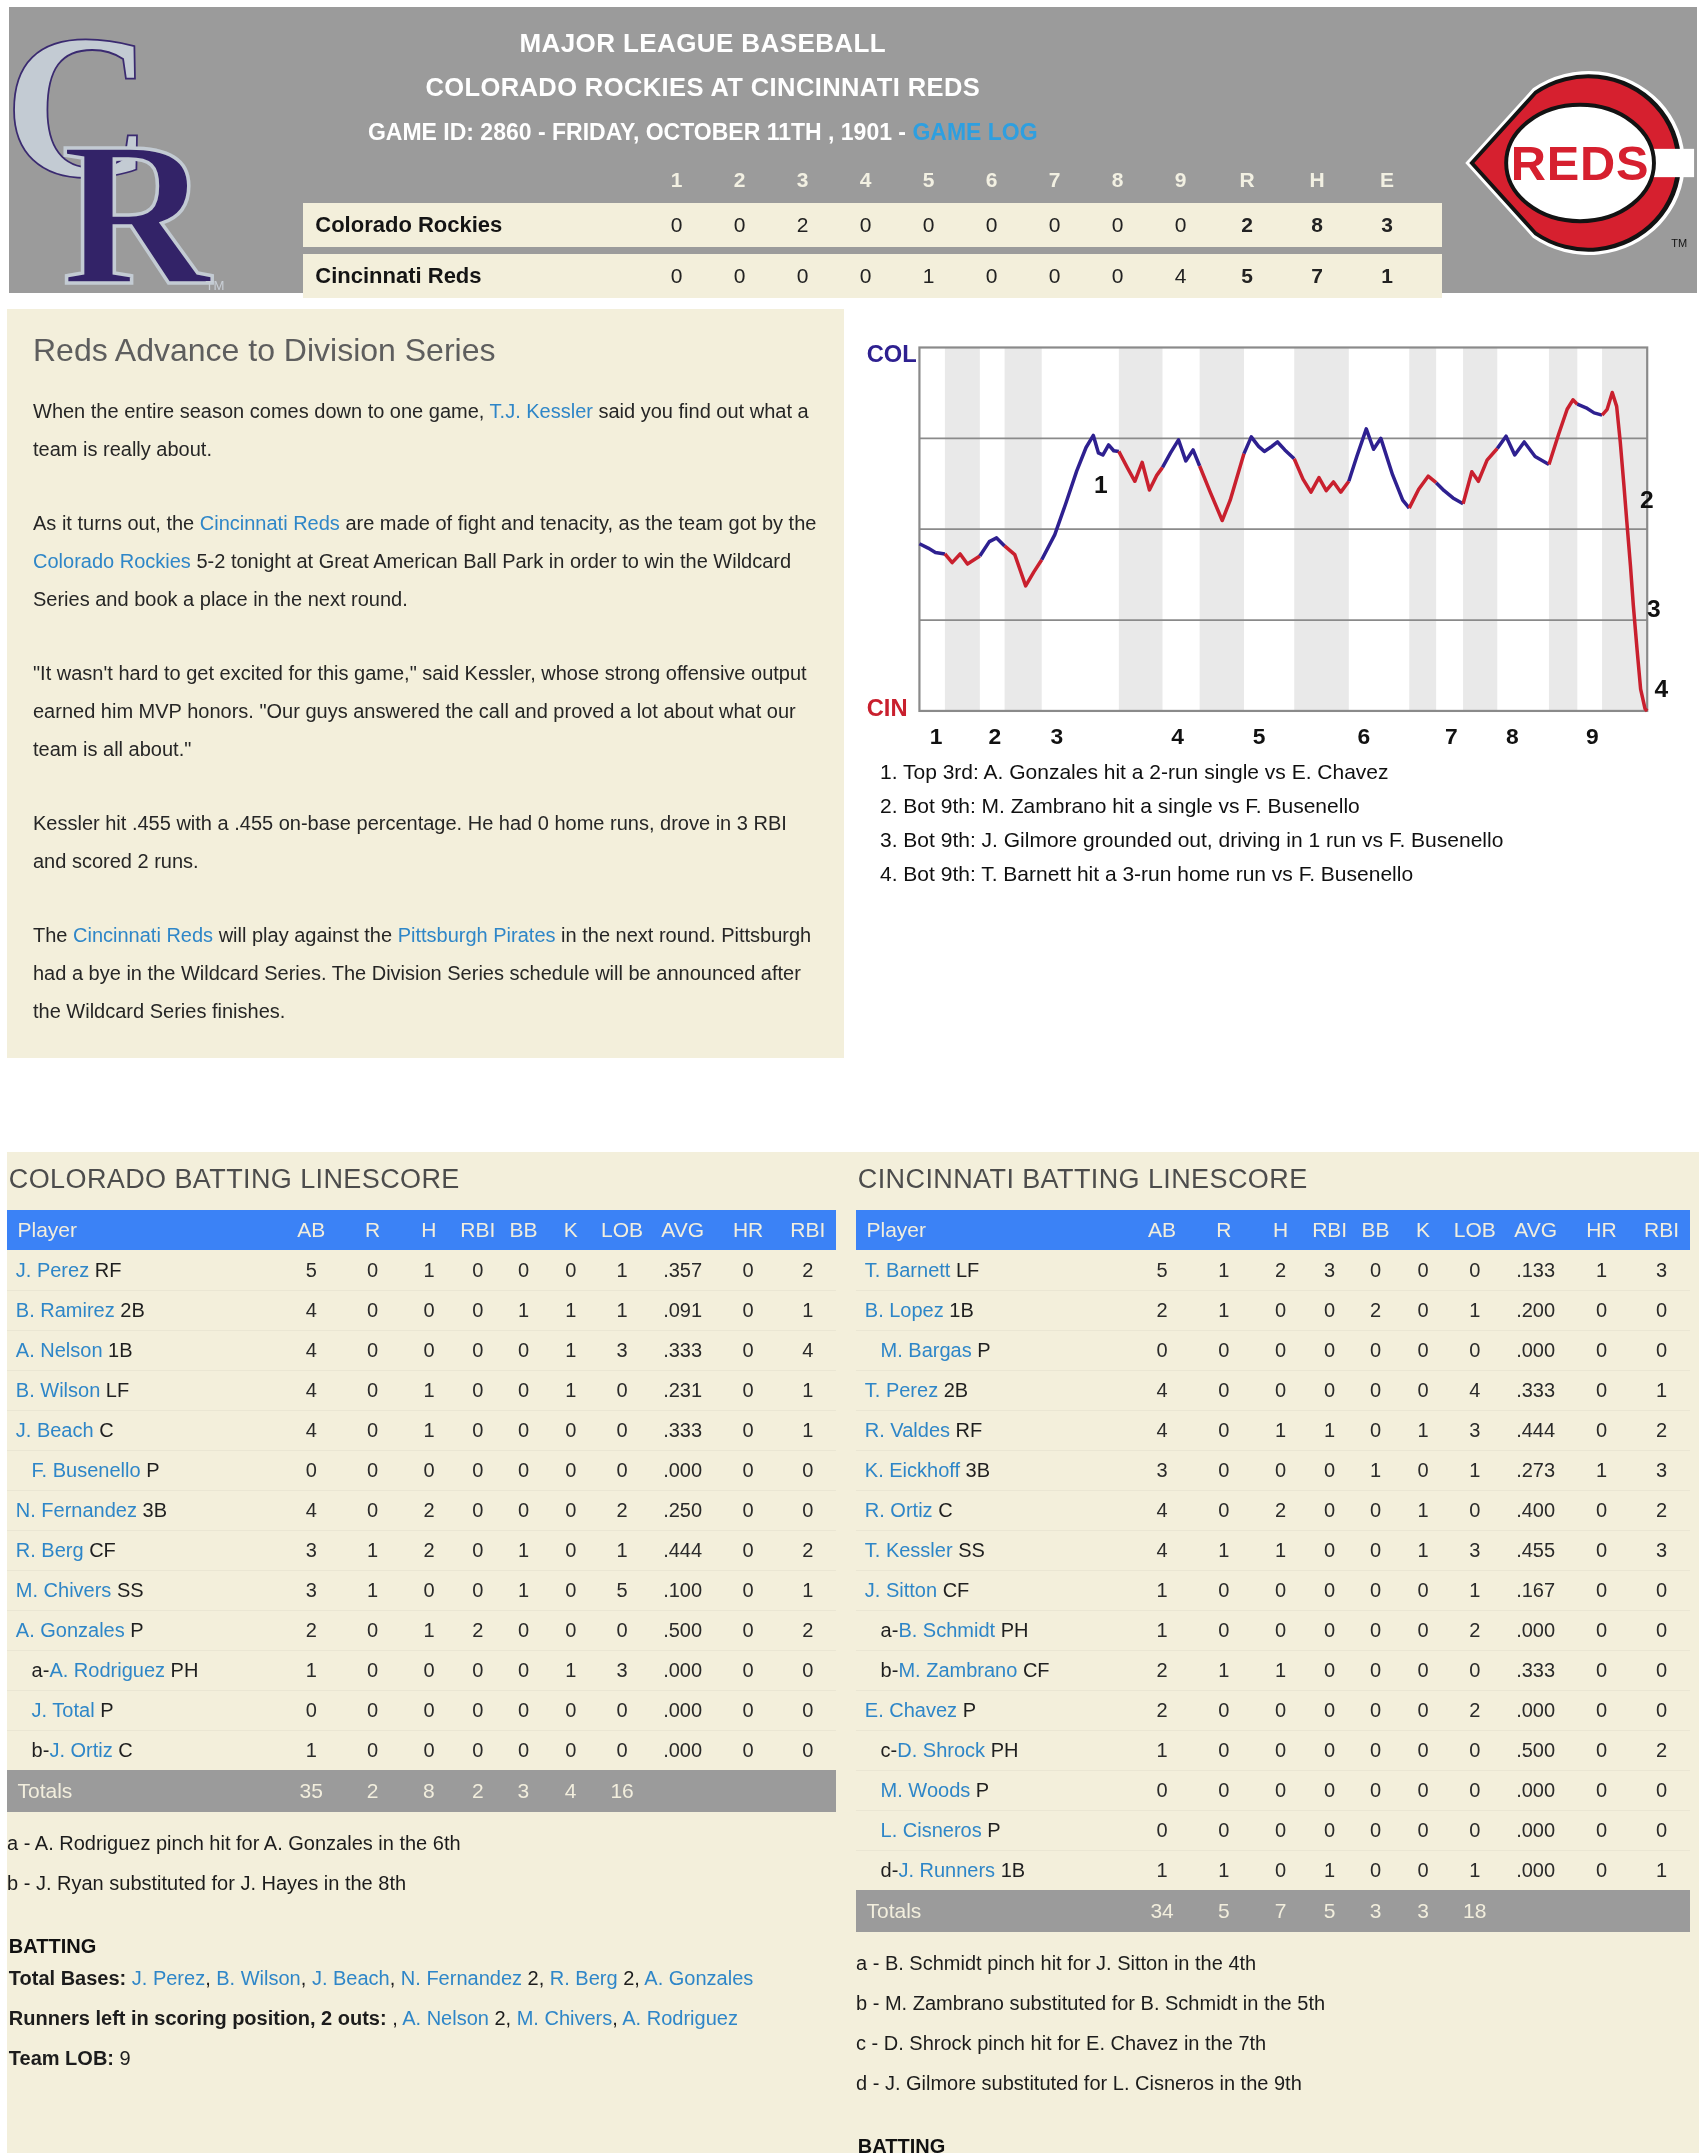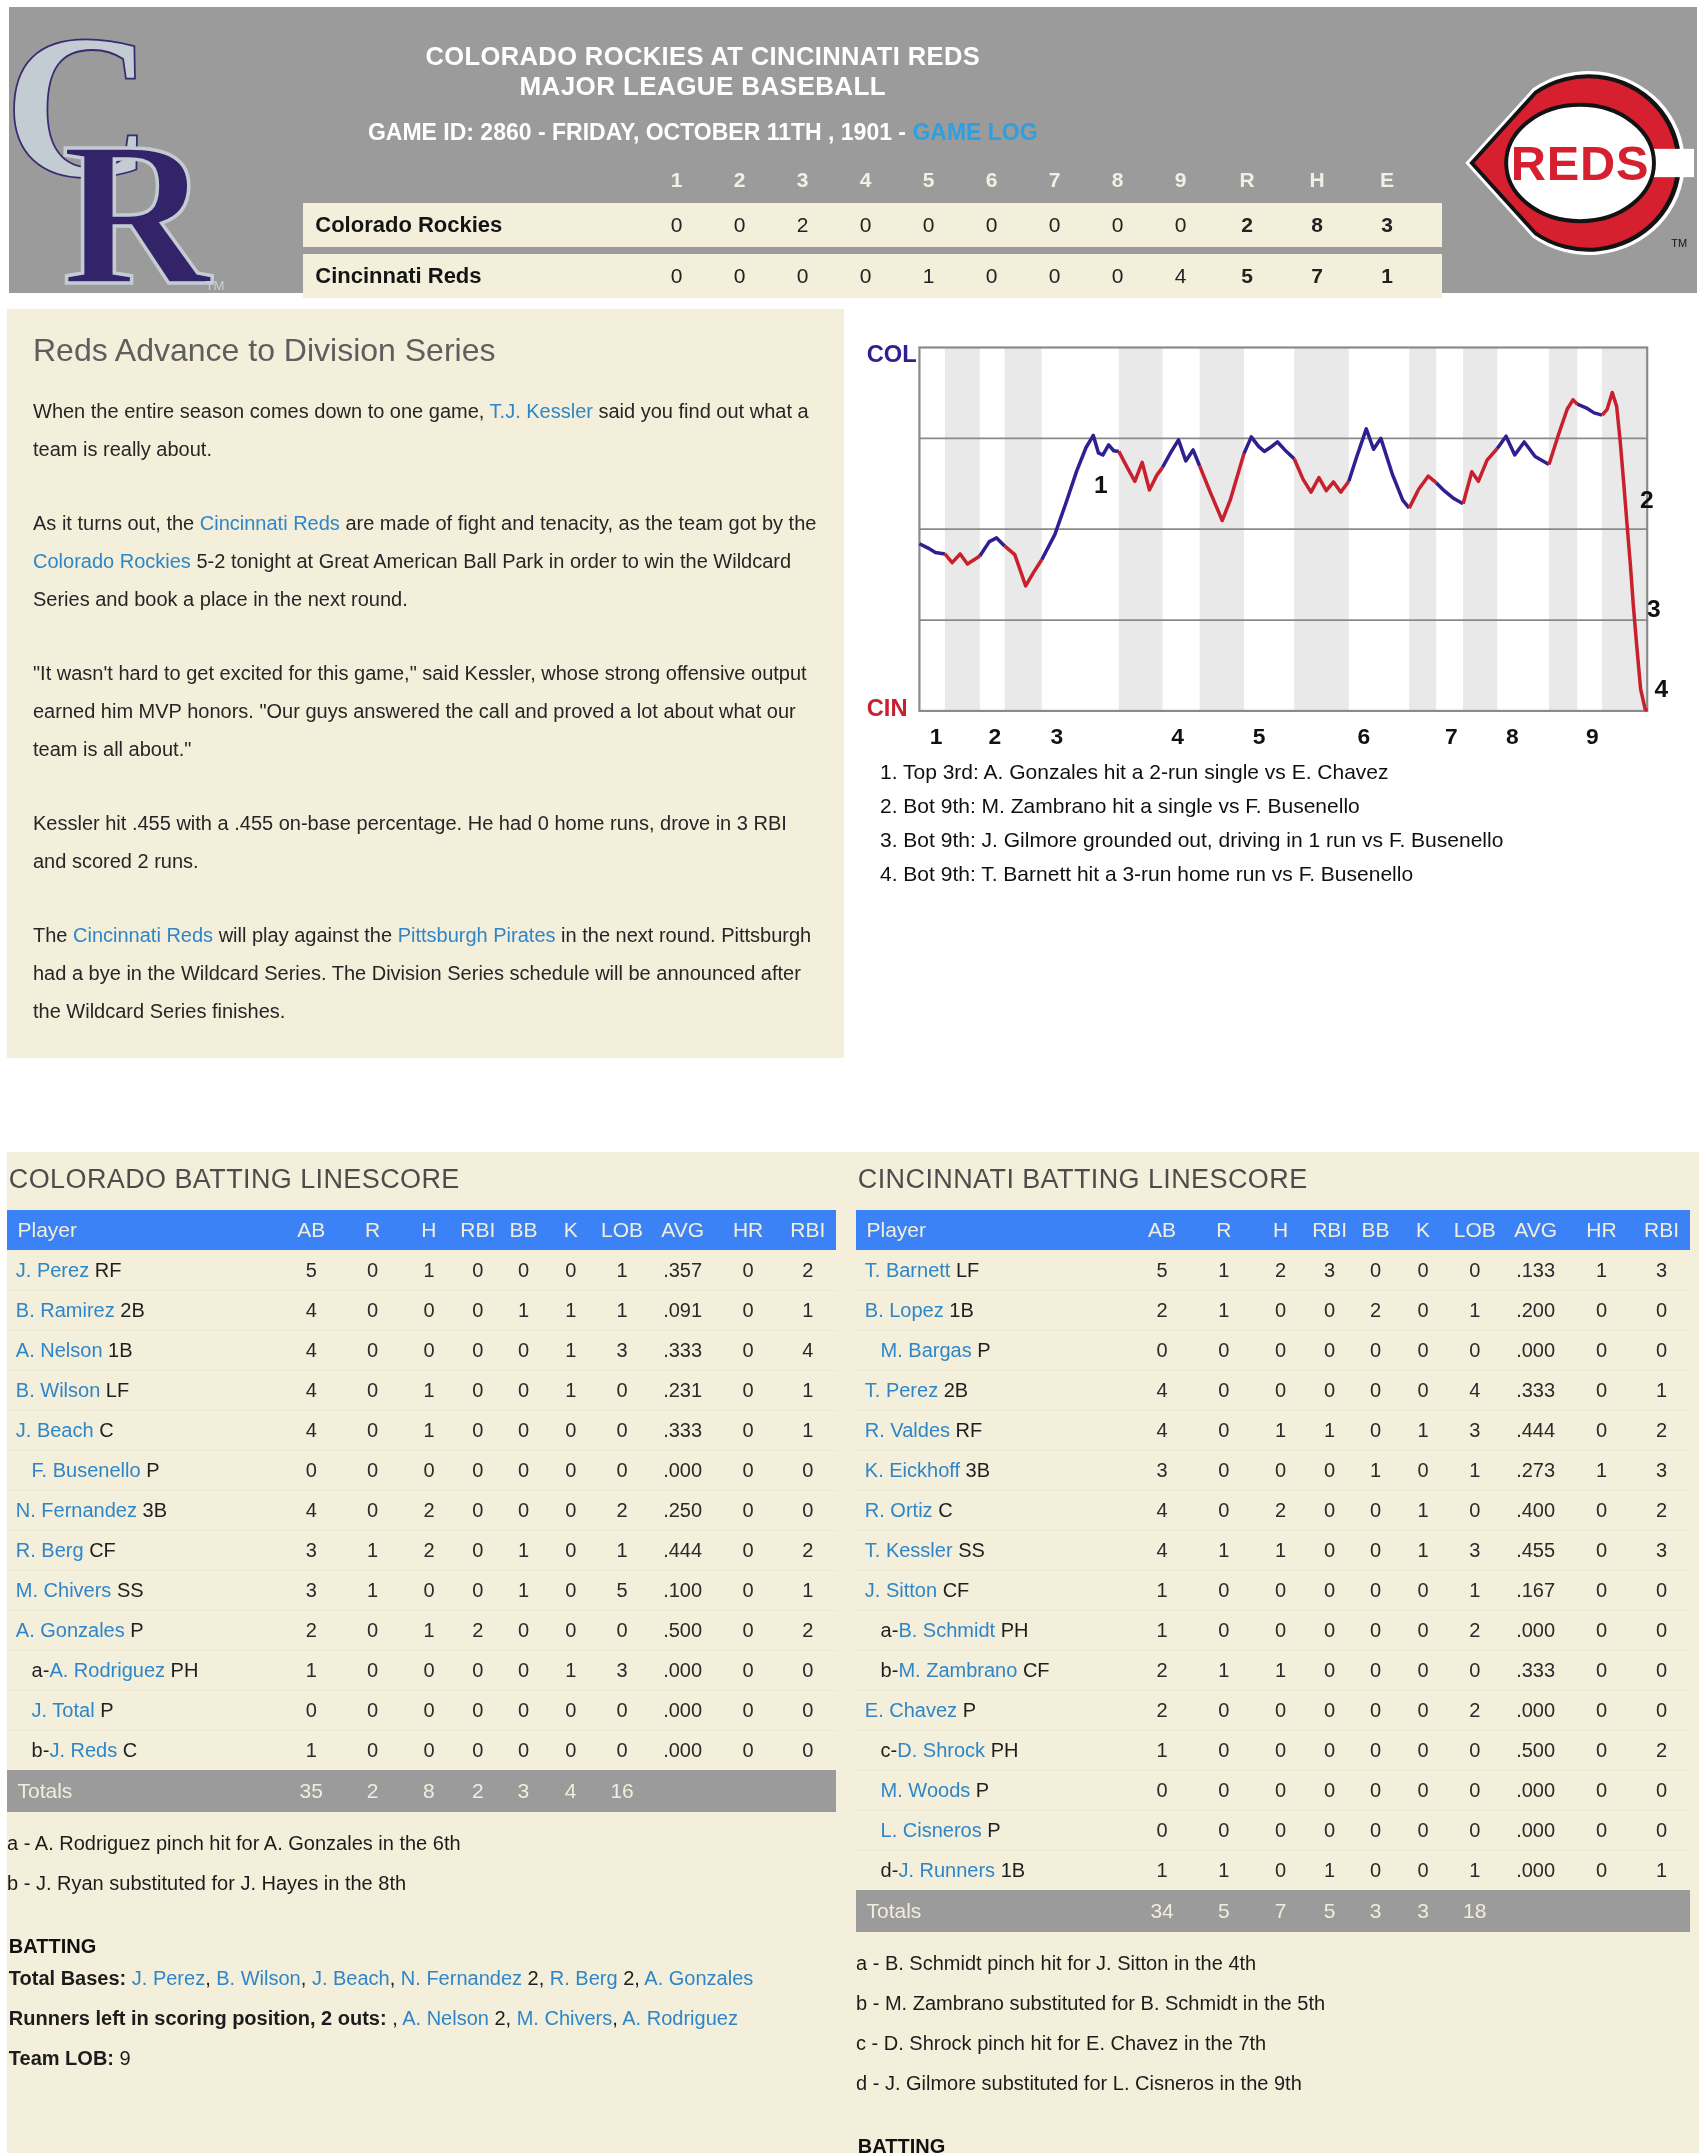--- a/index.html
+++ b/index.html
@@ -71,22 +71,22 @@
 
 <div id="header">
   <div id="rockies-logo">
     <svg width="219" height="290" viewBox="0 0 250 330">
       <text x="-8" y="190" font-family="Liberation Serif, serif" font-weight="bold" font-size="235" fill="#c3cbd3" stroke="#3a2a70" stroke-width="2">C</text>
       <text x="58" y="312" font-family="Liberation Serif, serif" font-weight="bold" font-size="235" fill="#332368" stroke="#c3cbd3" stroke-width="4">R</text>
       <text x="222" y="320" font-size="15" fill="#c9cfd6">TM</text>
     </svg>
   </div>
   <div id="hdr-text">
+    <div id="hdr-line1">MAJOR LEAGUE BASEBALL</div>
     <div id="hdr-line2">COLORADO ROCKIES AT CINCINNATI REDS</div>
-    <div id="hdr-line1">MAJOR LEAGUE BASEBALL</div>
     <div id="hdr-line3">
       <span>GAME ID: 2860 - FRIDAY, OCTOBER 11TH , 1901 - </span><span class="lnk2">GAME LOG</span>
     </div>
   </div>
   <div id="reds-logo">
     <svg width="263" height="228" viewBox="0 0 300 290">
       <path d="M 6 145 L 92 50 A 122 117 0 1 1 92 240 Z" fill="#ffffff"></path>
       <g transform="translate(150,145) scale(0.965) translate(-150,-145)">
         <path d="M 6 145 L 92 50 A 122 117 0 1 1 92 240 Z" fill="#131313"></path>
       </g>
@@ -386,21 +386,21 @@
           <div class="c3 sc">0</div>
           <div class="c4 sc">0</div>
           <div class="c5 sc">0</div>
           <div class="c6 sc">0</div>
           <div class="c7 sc">0</div>
           <div class="c8 sc">.000</div>
           <div class="c9 sc">0</div>
           <div class="c10 sc">0</div>
         </div>
         <div class="bt-row indent">
-          <div class="c0 pc"><span class="prefix">b-</span><span class="lnk">J. Reds</span><span class="pos"> <span>C</span></span></div>
+          <div class="c0 pc"><span class="prefix">b-</span><span class="lnk">J. Ortiz</span><span class="pos"> <span>C</span></span></div>
           <div class="c1 sc">1</div>
           <div class="c2 sc">0</div>
           <div class="c3 sc">0</div>
           <div class="c4 sc">0</div>
           <div class="c5 sc">0</div>
           <div class="c6 sc">0</div>
           <div class="c7 sc">0</div>
           <div class="c8 sc">.000</div>
           <div class="c9 sc">0</div>
           <div class="c10 sc">0</div>

